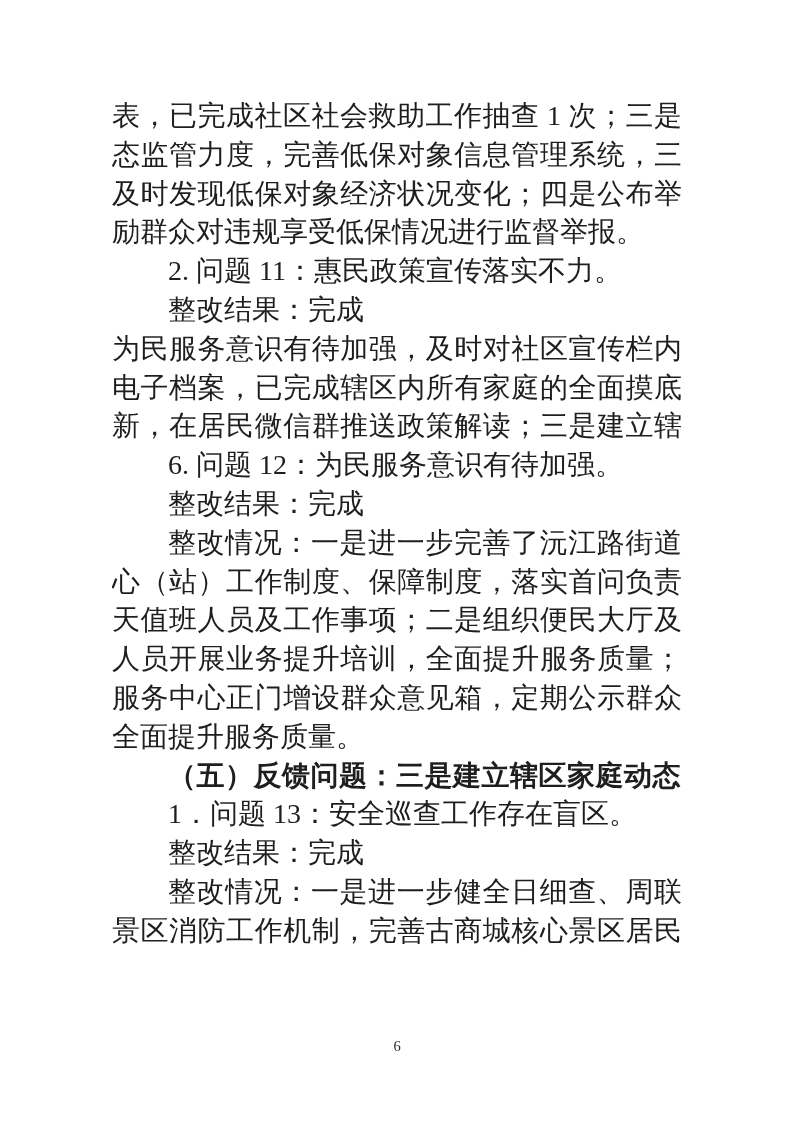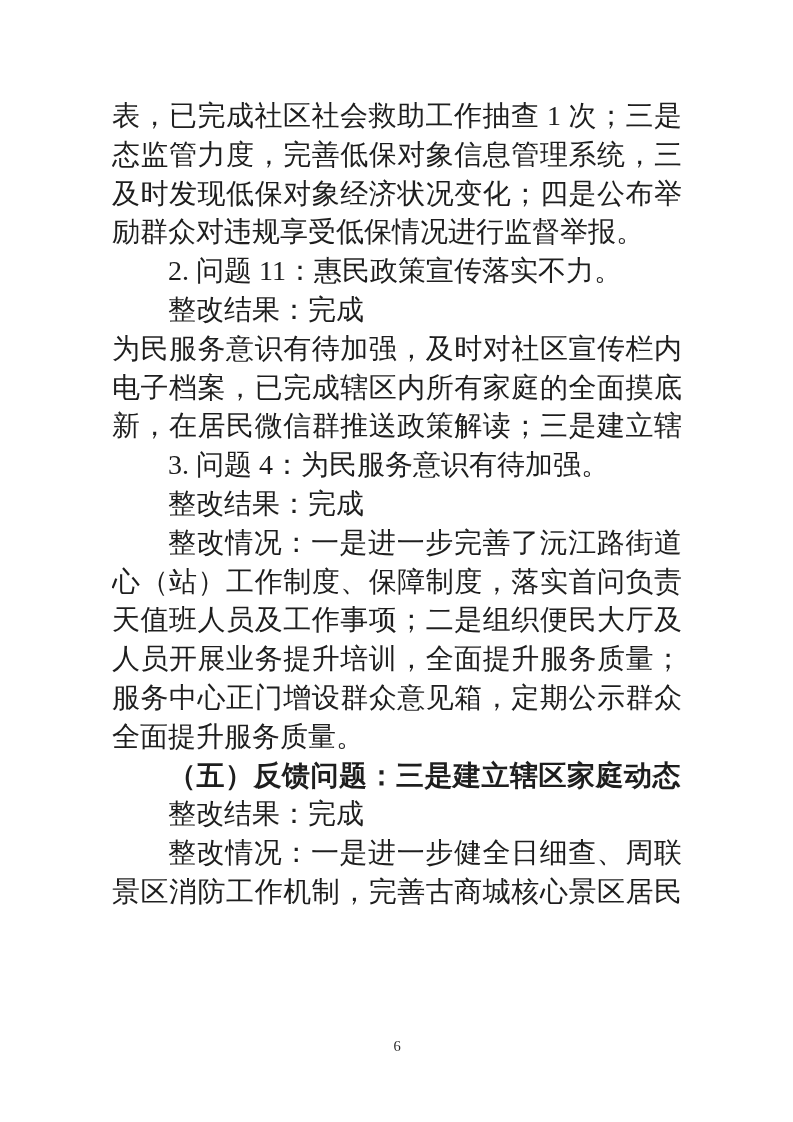--- a/index.html
+++ b/index.html
@@ -61,27 +61,28 @@
   <div class="body-text">
     <div class="line fill">表，已完成社区社会救助工作抽查 1 次；三是加强低保动</div>
     <div class="line fill">态监管力度，完善低保对象信息管理系统，三是在便民，</div>
     <div class="line fill">及时发现低保对象经济状况变化；四是公布举报热线，鼓</div>
     <div class="line">励群众对违规享受低保情况进行监督举报。</div>
     <div class="line indent">2. 问题 11：惠民政策宣传落实不力。</div>
     <div class="line indent">整改结果：完成</div>
     <div class="line fill">为民服务意识有待加强，及时对社区宣传栏内容进行更</div>
     <div class="line fill">电子档案，已完成辖区内所有家庭的全面摸底统计，并安</div>
     <div class="line fill">新，在居民微信群推送政策解读；三是建立辖区家庭动态</div>
-    <div class="line indent">3. 问题 4：为民服务意识有待加强。</div>
+    <div class="line indent">6. 问题 12：为民服务意识有待加强。</div>
     <div class="line indent">整改结果：完成</div>
     <div class="line indent fill">整改情况：一是进一步完善了沅江路街道便民服务中</div>
     <div class="line fill">心（站）工作制度、保障制度，落实首问负责制，明确每</div>
     <div class="line fill">天值班人员及工作事项；二是组织便民大厅及各社区工作</div>
     <div class="line fill">人员开展业务提升培训，全面提升服务质量；三是在便民</div>
     <div class="line fill">服务中心正门增设群众意见箱，定期公示群众投诉反映问</div>
     <div class="line">全面提升服务质量。</div>
     <div class="line indent heading">（五）反馈问题：三是建立辖区家庭动态</div>
+    <div class="line indent">1．问题 13：安全巡查工作存在盲区。</div>
     <div class="line indent">整改结果：完成</div>
     <div class="line indent fill">整改情况：一是进一步健全日细查、周联查、月复查的</div>
     <div class="line fill">景区消防工作机制，完善古商城核心景区居民消防安全巡</div>
   </div>
   <div class="page-number">6</div>
 </div>
 
 </body></html>

